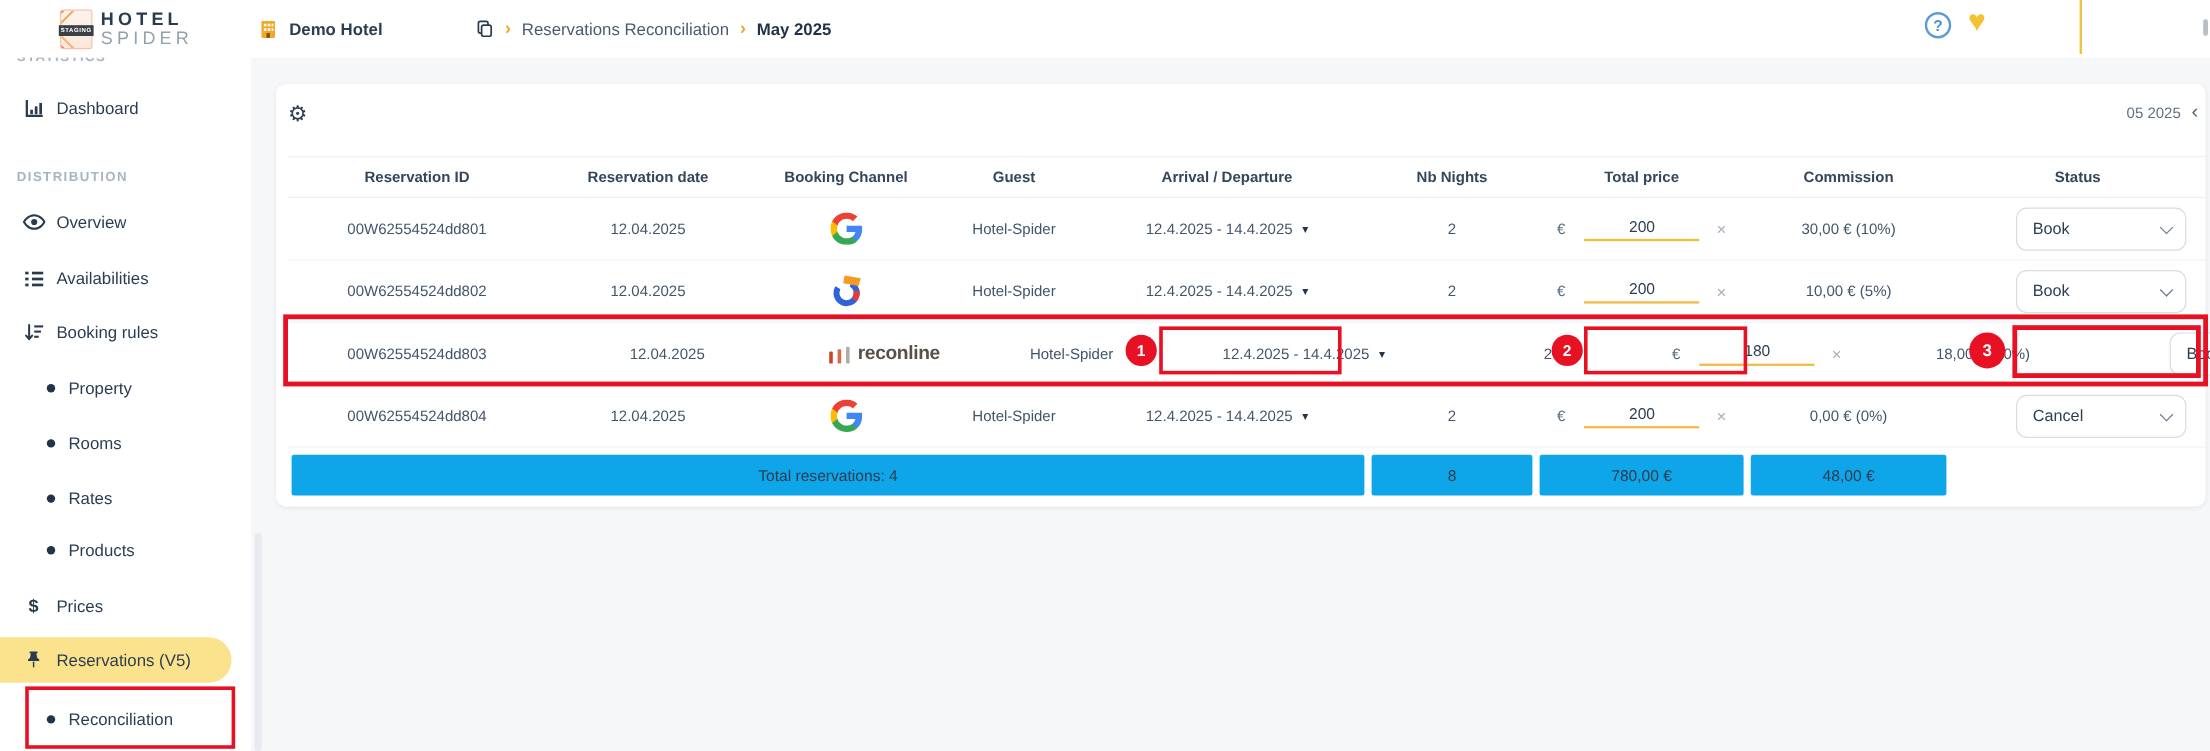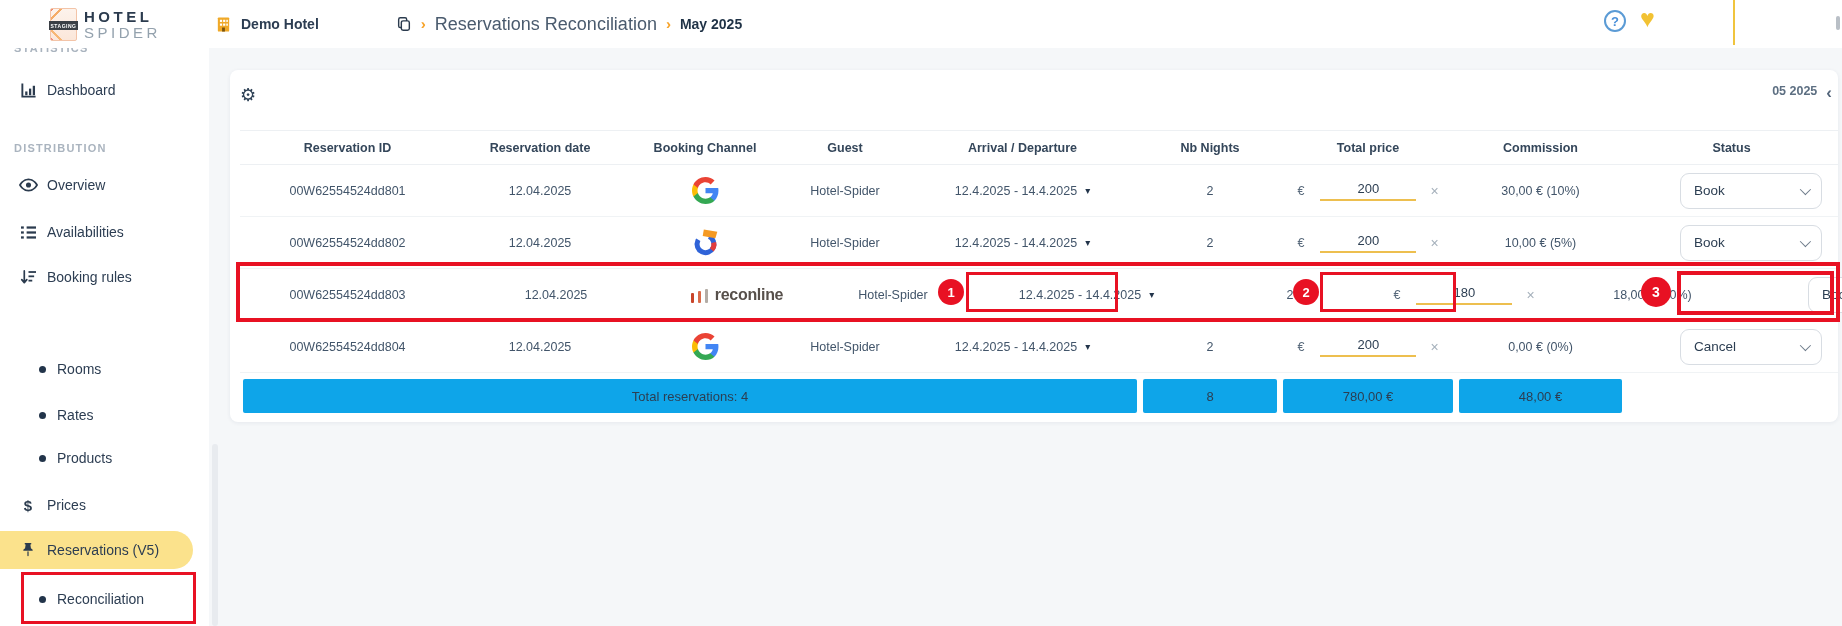--- a/index.html
+++ b/index.html
@@ -16,21 +16,21 @@
       linear-gradient(45deg, rgba(238,110,100,.85) 0 2px, transparent 2px 6px, rgba(246,170,90,.8) 6px 8px, transparent 8px 12px),
       linear-gradient(#fdf3ec,#fbe7da);
     border:1px solid #f3c4a8; }
   .logo-badge { position:absolute; left:-2px; top:12px; right:-2px; background:#3a3f45; color:#fff; font-size:5px; letter-spacing:.5px; text-align:center; padding:1.5px 0; font-weight:bold; }
   .logo-text { line-height:1.05; }
   .logo-line1 { font-size:15px; font-weight:bold; letter-spacing:3.5px; color:#2b3b4e; }
   .logo-line2 { font-size:15px; letter-spacing:3.5px; color:#93a1ad; }
 
   .tb-left { position:absolute; left:215px; top:0; height:48px; display:flex; align-items:center; gap:9px; }
   .tb-hotel-name { font-size:14px; font-weight:600; color:#2c3d52; margin-right:68px; }
-  .crumb-section { font-size:18px; color:#4a5b6e; }
+  .crumb-section { font-size:14px; color:#4a5b6e; }
   .crumb-page { font-size:14px; font-weight:bold; color:#1f3246; }
   .crumb-sep { color:#f7a329; font-size:15px; font-weight:bold; transform:translateY(-1px); }
   .tb-right { position:absolute; right:0; top:0; height:48px; width:200px; }
   .help-btn { position:absolute; left:-38px; top:10px; width:22px; height:22px; border:2.2px solid #5b9bd5; border-radius:50%; color:#4a90d9; font-weight:bold; font-size:13px; display:flex; align-items:center; justify-content:center; background:#fff; }
   .heart-btn { position:absolute; left:-2px; top:6px; font-size:25px; color:#f2c233; line-height:1; }
   .tb-divider { position:absolute; left:1733px; top:0; width:2px; height:45px; background:#f0c43e; }
   .tb-edge-sliver { position:absolute; left:1836px; top:16px; width:4px; height:14px; border-radius:2px; background:#b9bfc6; }
   .icon-svg { display:block; }
 
   
@@ -43,21 +43,21 @@
   .side-sub { position:absolute; left:0; width:193px; height:34px; display:flex; align-items:center; }
   .side-sub .bullet { width:7px; height:7px; border-radius:50%; background:#22344a; margin-left:39px; }
   .side-sub .it-label { margin-left:11px; font-size:14px; color:#2c3d52; }
   .pill-active { background:#fbe28c; border-radius:0 19px 19px 0; }
   .dollar-glyph { font-size:15px; font-weight:bold; color:#2b3b4e; }
 
   
   .main-bg { position:absolute; left:209px; top:48px; width:1633px; height:578px; background:#f5f7f9; }
   .card { position:absolute; left:230px; top:70px; width:1608px; height:352px; background:#fff; border-radius:8px; box-shadow:0 1px 4px rgba(25,45,90,.07); z-index:2; }
   .gear-btn { position:absolute; left:10px; top:16px; font-size:18px; color:#2f4256; cursor:pointer; line-height:1; }
-  .period-nav { position:absolute; right:6px; top:14px; display:flex; align-items:flex-start; gap:9px;font-weight:bold; }
+  .period-nav { position:absolute; right:6px; top:14px; display:flex; align-items:flex-end; gap:9px; }
   .period-label { font-size:12.5px; color:#5d6f82; }
   .period-chevron { font-size:17px; color:#53657a; line-height:1; }
 
   .tgrid { display:grid; grid-template-columns:215px 170px 160px 120px 235px 140px 176px 169px 213px; margin-left:10px; width:1598px; }
   .thead { position:absolute; left:0; top:60px; height:35px; border-top:1px solid #edf0f3; border-bottom:1px solid #edf0f3; align-items:center; }
   .th { text-align:center; font-size:12.5px; font-weight:600; color:#34465a; }
   .trow { position:absolute; left:0; height:52px; align-items:center; border-bottom:1px solid #f0f3f5; }
   .td { display:flex; align-items:center; justify-content:center; font-size:12.5px; color:#42556a; }
 
   .stay-caret { font-size:10px; color:#22344a; margin-left:8px; }
@@ -299,20 +299,24 @@
         <svg class="icon-svg" width="17" height="15" viewBox="0 0 18 16">
             <path d="M4.5 1v12M4.5 13.5 1.8 10.3M4.5 13.5l2.7-3.2" fill="none" stroke="#2b3b4e" stroke-width="1.8" stroke-linecap="round"></path>
             <rect x="9" y="1.2" width="8" height="1.9" fill="#2b3b4e"></rect>
             <rect x="9" y="5.8" width="6" height="1.9" fill="#2b3b4e"></rect>
             <rect x="9" y="10.4" width="4" height="1.9" fill="#2b3b4e"></rect>
           </svg>
       </span>
       <span class="it-label">Booking rules</span>
     </div>
 
+    <div class="side-sub" style="top:306px;">
+      <span class="bullet"></span>
+      <span class="it-label">Property</span>
+    </div>
     <div class="side-sub" style="top:352px;">
       <span class="bullet"></span>
       <span class="it-label">Rooms</span>
     </div>
     <div class="side-sub" style="top:398px;">
       <span class="bullet"></span>
       <span class="it-label">Rates</span>
     </div>
     <div class="side-sub" style="top:441px;">
       <span class="bullet"></span>

